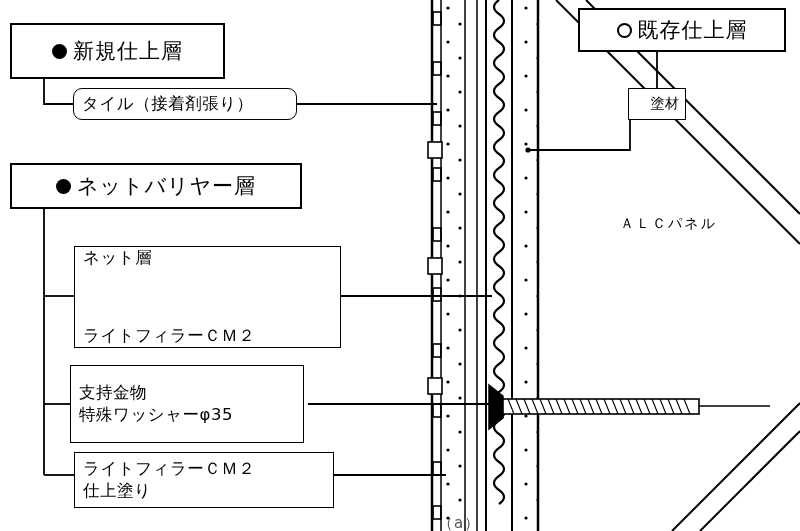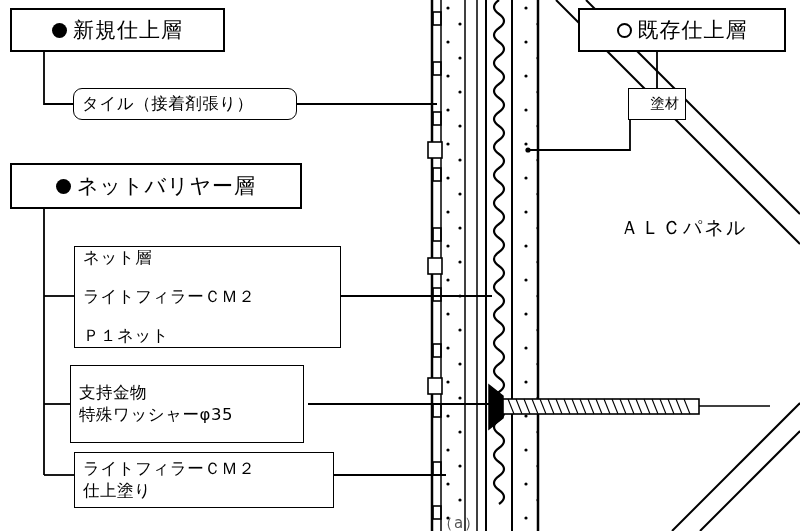--- a/index.html
+++ b/index.html
@@ -62,21 +62,21 @@
     font-size: 16.5px;
     line-height: 1.32;
     white-space: nowrap;
     padding: 0 8px;
     letter-spacing: 0.5px;
   }
   .plain-label {
     position: absolute;
     color: #000;
     white-space: nowrap;
-    font-size: 19px;
+    font-size: 14px;
     letter-spacing: 2px;
   }
   .small-box-label {
     font-size: 14px;
     letter-spacing: 0.5px;
     padding: 0 5px;
     white-space: nowrap;
   }
   .bottom-mark {
     position: absolute;
@@ -212,38 +212,37 @@
 
     <g stroke="#000" stroke-width="1.8" fill="none">
 
       <path d="M657,50 L657,88"></path>
 
       <path d="M630,120 L630,150 L528,150"></path>
       <circle cx="528" cy="150" r="2.6" fill="#000" stroke="none"></circle>
     </g>
   </svg>
 
-  <div class="box header" style="left:10px; top:8px; width:215px; height:44px;">
+  <div class="box header" style="left:10px; top:23px; width:215px; height:56px;">
     <span class="bullet"></span>
     <span class="hdr-text">新規仕上層</span>
   </div>
 
   <div class="box thin" style="left:73px; top:88px; width:224px; height:32px;border-radius:9px;">
     <span class="line-text">タイル（接着剤張り）</span>
   </div>
 
   <div class="box header" style="left:10px; top:163px; width:292px; height:46px;">
     <span class="bullet"></span>
     <span class="hdr-text">ネットバリヤー層</span>
   </div>
 
   <div class="box thin" style="left:74px; top:246px; width:267px; height:102px; justify-content:space-between;">
     <span class="line-text">ネット層</span>
     <span class="line-text">ライトフィラーＣＭ２</span>
-    <span class="line-text">Ｐ１ネット</span>
   </div>
 
   <div class="box thin" style="left:70px; top:365px; width:234px; height:78px;">
     <span class="line-text">支持金物</span>
     <span class="line-text">特殊ワッシャーφ35</span>
   </div>
 
   <div class="box thin" style="left:74px; top:452px; width:260px; height:56px;">
     <span class="line-text">ライトフィラーＣＭ２</span>
     <span class="line-text">仕上塗り</span>

